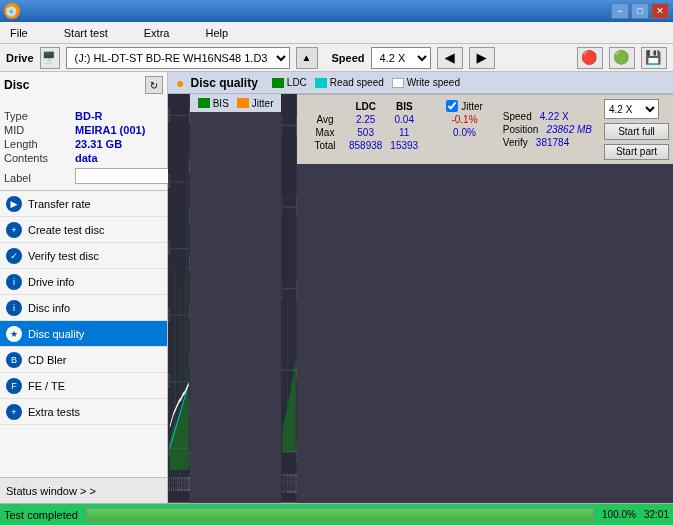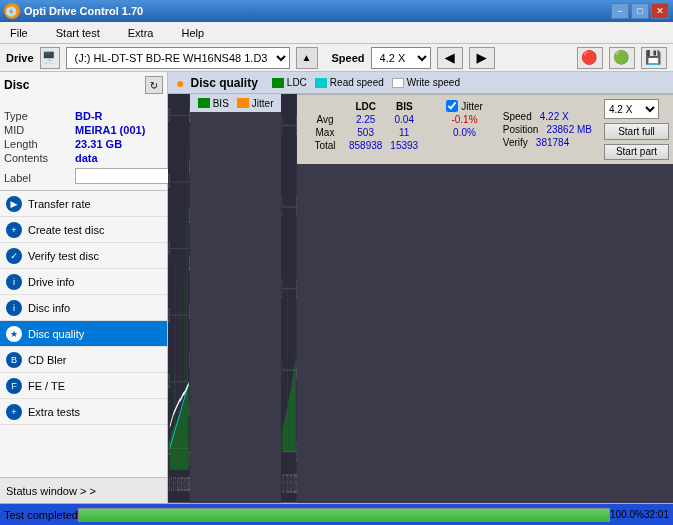--- a/index.html
+++ b/index.html
@@ -21,21 +21,21 @@
     .title-bar-right { display: flex; gap: 2px; }
     .win-btn {
       width: 18px; height: 16px; background: #6a9fd8; border: 1px solid #4a7ab5; color: white;
       font-size: 9px; cursor: pointer; display: flex; align-items: center; justify-content: center;
     }
     .win-btn.close { background: #c0392b; }
     
     
     .menu-bar {
       background: #f0f0f0; border-bottom: 1px solid #c0c0c0;
-      height: 22px; display: flex; align-items: center; padding: 0 4px; gap: 16px;
+      height: 22px; display: flex; align-items: center; padding: 0 4px; gap: 24px;
     }
     .menu-item { padding: 2px 6px; cursor: pointer; font-size: 11px; }
     
     
     .drive-row {
       background: #f0f0f0; border-bottom: 1px solid #c0c0c0;
       height: 28px; display: flex; align-items: center; padding: 0 6px; gap: 6px;
     }
     .drive-label { font-size: 11px; font-weight: bold; }
     .drive-select {
@@ -153,40 +153,39 @@
     .action-select { display: flex; gap: 2px; align-items: center; }
     .speed-dropdown { height: 20px; border: 1px solid #888; background: white; font-size: 10px; width: 55px; }
     .start-btn {
       height: 22px; background: linear-gradient(to bottom, #f0f0f0, #d8d8d8);
       border: 1px solid #888; cursor: pointer; font-size: 10px; padding: 0 8px;
       min-width: 65px;
     }
     
     
     .progress-bar-container {
-      background: #1d4ed8; height: 22px; display: flex; align-items: center;
-      padding: 0 4px; gap: 0; border-top: 1px solid #b0b0b0;
+      background: #22c55e; height: 22px; display: flex; align-items: center;
+      padding: 0 4px; gap: 8px; border-top: 1px solid #b0b0b0;
     }
     .status-text { font-size: 11px; flex-shrink: 0; }
     .progress-bar-outer {
       flex: 1; height: 14px; background: white; border: 1px solid #888;
     }
     .progress-bar-inner {
       height: 100%; background: linear-gradient(to bottom, #60d060, #40b040);
     }
     .progress-label { font-size: 10px; }
     .time-label { font-size: 10px; flex-shrink: 0; }
   </style>
 </head>
 <body>
 
 <div class="title-bar">
   <div class="title-bar-left">
     <div class="title-icon">💿</div>
-    <span class="title-text">Opti Drive Control 1.70</span>
   </div>
   <div class="title-bar-right">
     <button class="win-btn">−</button>
     <button class="win-btn">□</button>
     <button class="win-btn close">✕</button>
   </div>
 </div>
 
 <div class="menu-bar">
   <span class="menu-item">File</span>
@@ -606,21 +605,21 @@
           </table>
         </div>
 
         <div class="speed-info">
           <div class="speed-info-row">
             <span>Speed</span>
             <span class="blue" style="color:#0000cc; margin-left:4px;">4.22 X</span>
           </div>
           <div class="speed-info-row">
             <span>Position</span>
-            <span class="blue" style="color:#0000cc; margin-left:4px;">23862 MB</span>
+            <span class="blue" style="color:#0000cc; margin-left:4px;font-style:italic;">23862 MB</span>
           </div>
           <div class="speed-info-row">
             <span>Verify</span>
             <span class="blue" style="color:#0000cc; margin-left:4px;">381784</span>
           </div>
         </div>
 
         <div class="action-btns">
           <div class="action-select">
             <select class="speed-dropdown">

